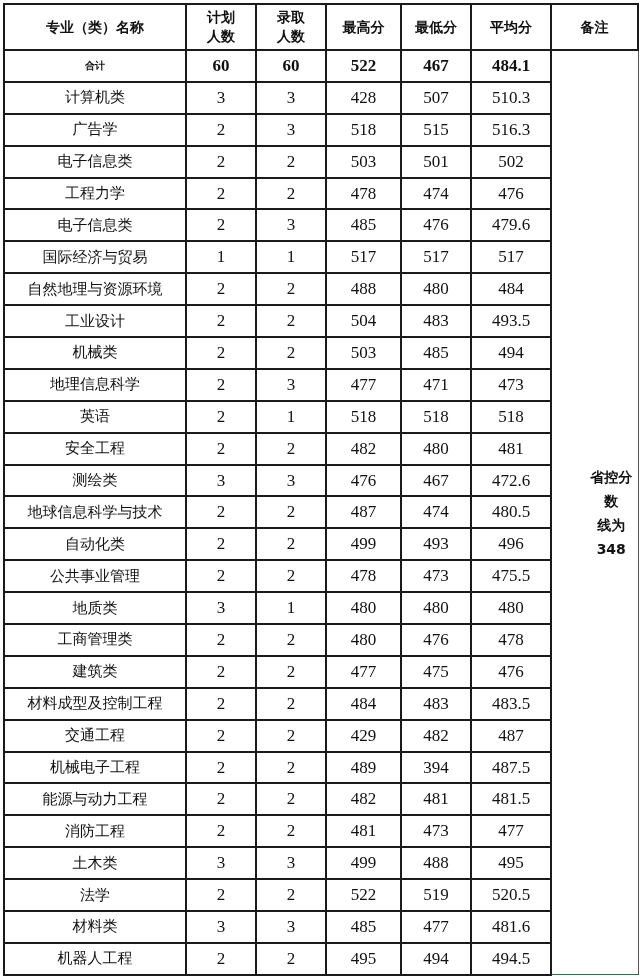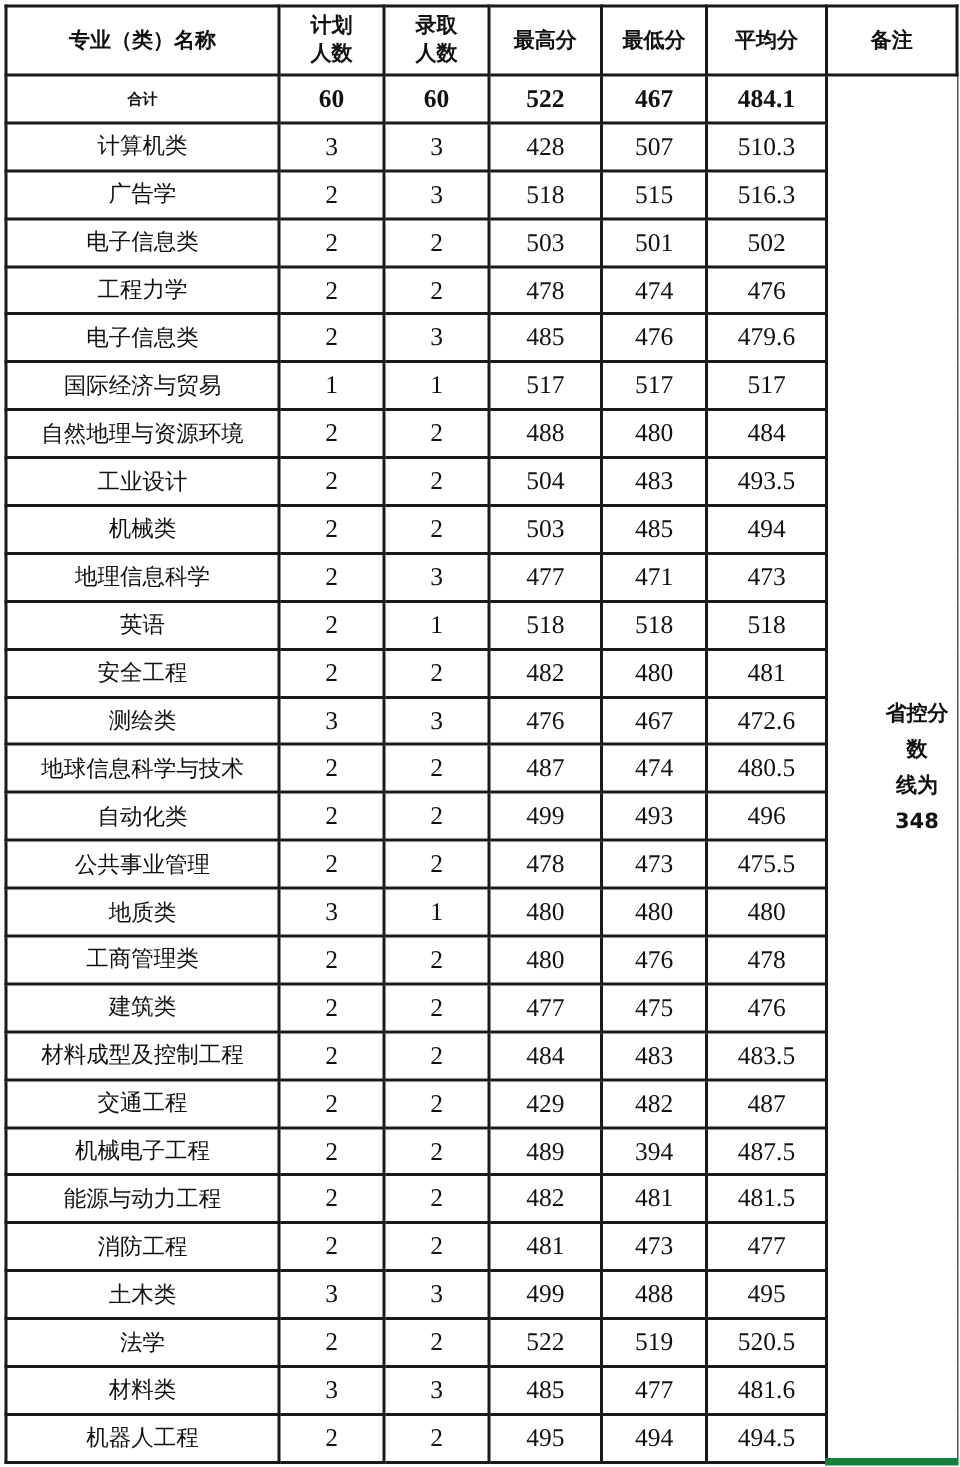--- a/index.html
+++ b/index.html
@@ -31,21 +31,21 @@
     font-family: "DejaVu Sans", sans-serif;
     font-size: 15px;
   }
   tr.total td { font-weight: bold; }
   tr.total td.name { font-size: 10px; }
   td.note {
     font-family: "DejaVu Sans", sans-serif;
     font-size: 14px;
     line-height: 24px;
     border-right: 1px solid #555;
-    border-bottom: 5px solid #15803d;
+    border-bottom: 1px solid #15803d;
     padding-left: 33px;
   }
 </style>
 </head>
 <body>
 
 <table>
   <colgroup>
     <col style="width:182px">
     <col style="width:70px">

